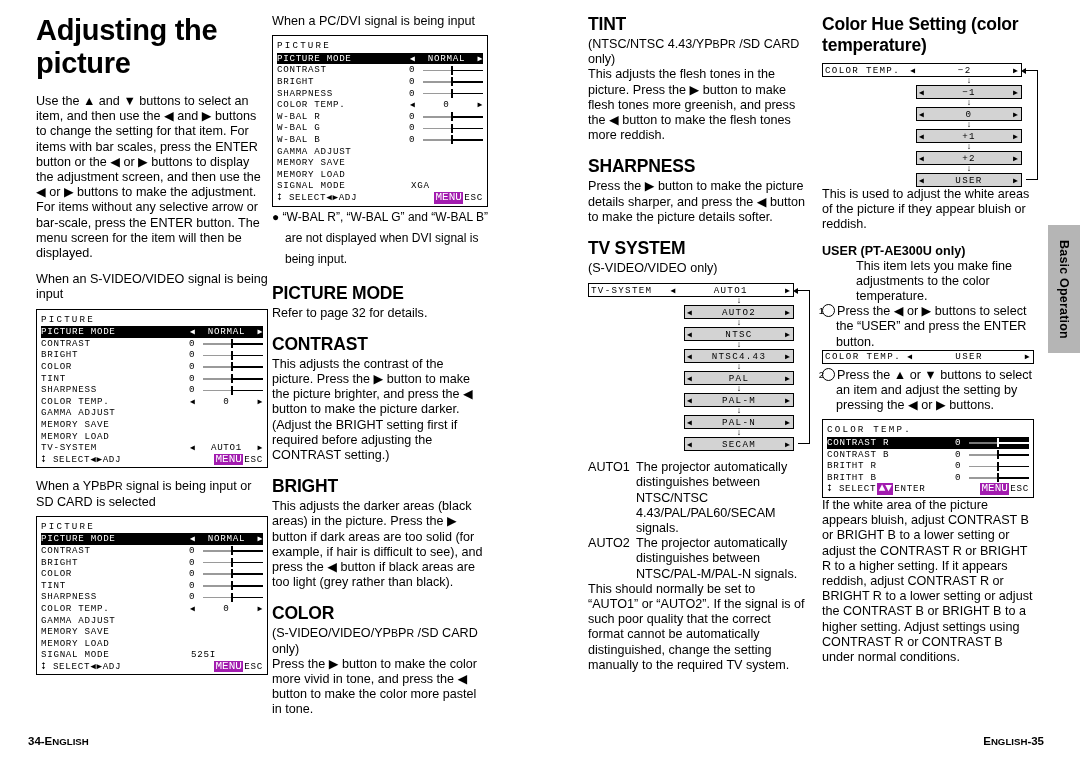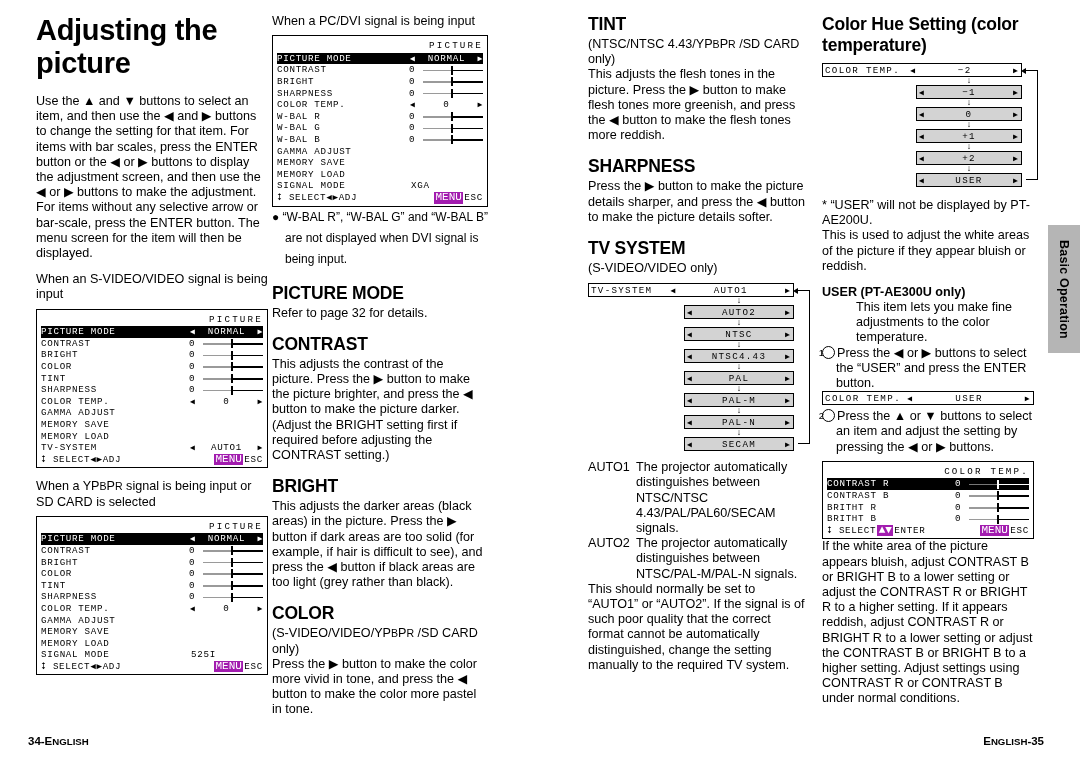--- a/index.html
+++ b/index.html
@@ -81,21 +81,21 @@
   .osd {
     border: 1.3px solid #000;
     background: #fff;
     padding: 3px 4px 2px 4px;
     font-family: "Liberation Mono", monospace;
     font-size: 9.2px;
     line-height: 11.6px;
     letter-spacing: .7px;
     margin-top: 6px;
   }
-  .osd-title { text-align: right; letter-spacing: 2.2px; padding: 1px 0 1px 0; }
+  .osd-title { text-align: left; letter-spacing: 2.2px; padding: 1px 0 1px 0; }
   .osd-row { display: flex; align-items: center; height: 11.6px; white-space: nowrap; }
   .osd-row.hl { background: #000; color: #fff; }
   .osd-label { flex: none; }
   .osd-spacer { flex: 1 1 auto; }
   .osd-val { flex: none; text-align: center; }
   .osd-arrow { flex: none; font-size: 8px; }
 
   
   .bar {
     position: relative;
@@ -659,21 +659,20 @@
         <div class="cycle-row">
           <div class="cyc-box" style="width: 106px; margin-left: 94px;">
             <span class="ar">◀</span>
             <span class="mid">USER</span>
             <span class="ar">▶</span>
           </div>
         </div>
         <div class="loop" style="left: 204px; top: 7px; width: 12px; height: 110px;"></div>
       </div>
 
-    <p class="gap">* “USER” will not be displayed by PT-AE200U.</p>
     <p>This is used to adjust the white areas of the picture if they appear bluish or reddish.</p>
 
     <h3 class="sub">USER (PT-AE300U only)</h3>
     <p class="indent">This item lets you make fine adjustments to the color temperature.</p>
 
     <p class="hang"><span class="circnum">1</span><span>Press the ◀ or ▶ buttons to select the “USER” and press the ENTER button.</span></p>
 
     <div class="strip">
       <span class="nm">COLOR TEMP.</span>
       <span class="ar">&nbsp;◀</span>

